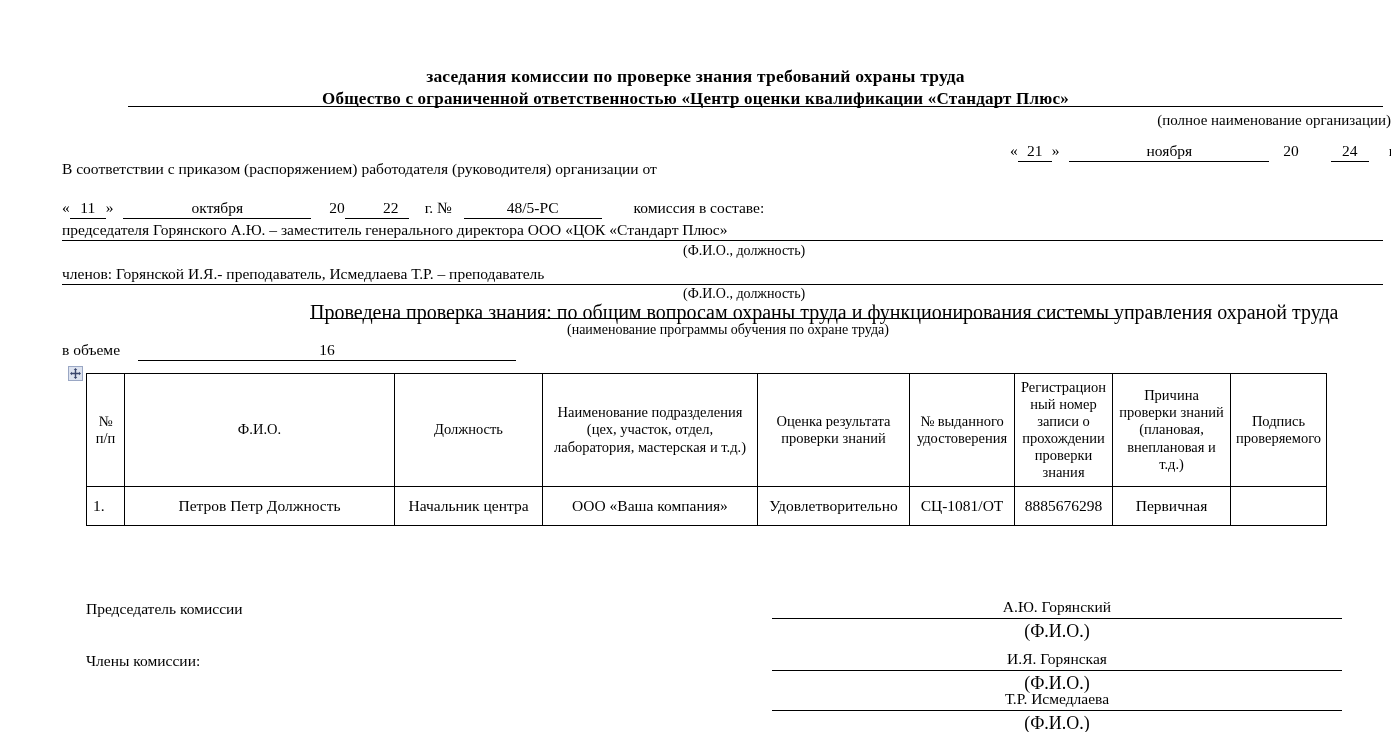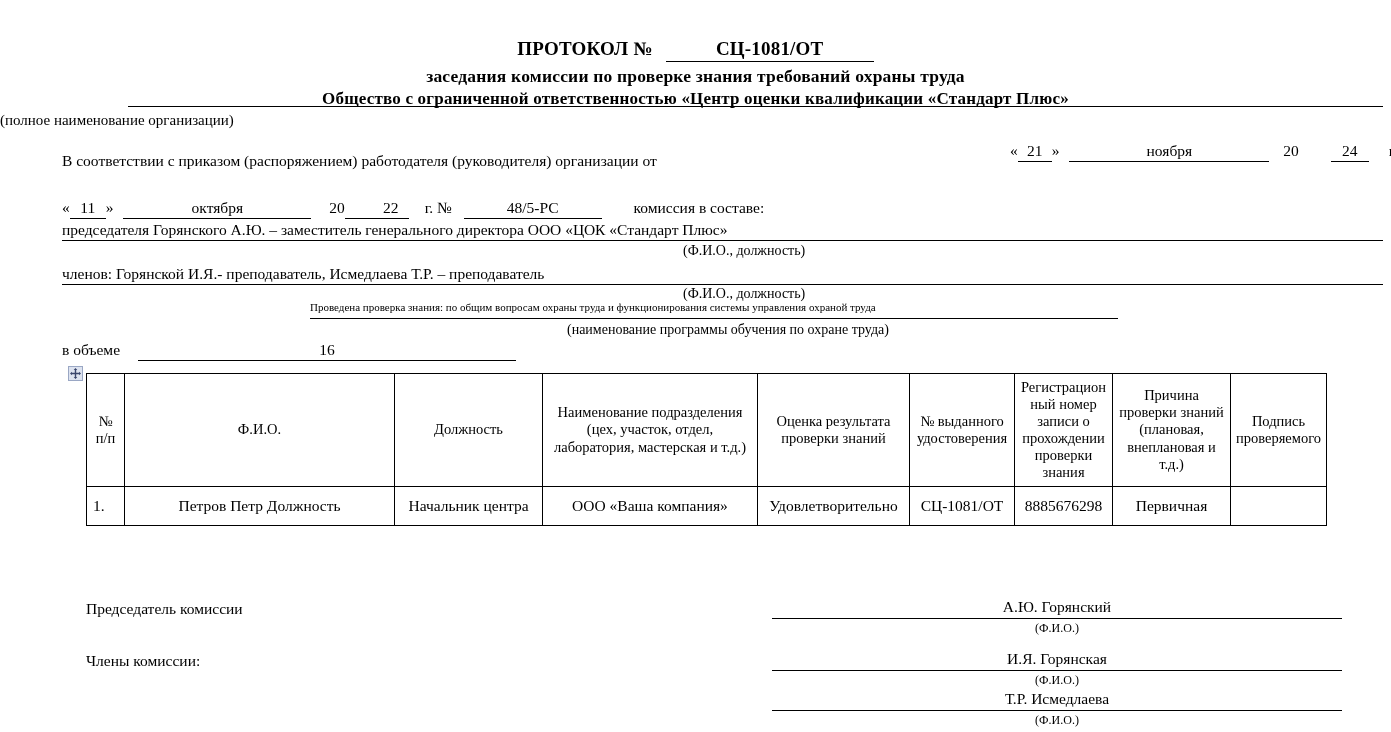--- a/index.html
+++ b/index.html
@@ -30,21 +30,21 @@
     font-weight: bold;
     font-size: 19px;
     letter-spacing: 0.2px;
   }
   .t1 { top: 38px; }
   .t2 { top: 66px; font-size: 17.5px; }
   .t3 { top: 89px; font-size: 17px; }
   .caption {
     position: absolute;
     left: 0; right: 0;
-    text-align: left;
+    text-align: right;
     font-size: 15px;
     font-weight: normal;
   }
   .fill-u {
     border-bottom: 1.4px solid #000;
     display: inline-block;
     text-align: center;
     padding: 0 4px 1px 4px;
   }
   .rule {
@@ -101,68 +101,64 @@
   }
   .sig-name {
     position: absolute;
     text-align: center;
     font-size: 15.5px;
     white-space: nowrap;
   }
   .sig-fio {
     position: absolute;
     text-align: center;
-    font-size: 12px;
+    font-size: 18px;
     white-space: nowrap;
   }
 </style>
 </head>
 <body>
 
 <div class="page">
 
-  <div class="title-row t1">
-    <span>ПРОТОКОЛ №</span>
-    <span class="fill-u" style="min-width:200px;margin-left:8px;">СЦ-1081/ОТ</span>
-  </div>
 
   <div class="title-row t3">Общество с ограниченной ответственностью «Центр оценки квалификации «Стандарт Плюс»</div>
 
   <div class="title-row t2">заседания комиссии по проверке знания требований охраны труда</div>
   <div class="rule" style="left:128px; top:106px; width:1255px;"></div>
 
   <div class="caption" style="top:112px;">(полное наименование организации)</div>
 
   <div class="line" style="left:1010px; top:142px;">
     <span>«</span><span class="fill-u" style="min-width:26px;">21</span><span>»</span>
     <span class="fill-u" style="min-width:192px; margin-left:6px;">ноября</span>
     <span style="margin-left:10px;">20</span><span class="fill-u" style="min-width:30px;margin-left:32px;">24</span>
     <span style="margin-left:16px;">г.</span>
   </div>
 
-  <div class="line" style="left:62px; top:152px;text-align:center;">В соответствии с приказом (распоряжением) работодателя (руководителя) организации от</div>
+  <div class="line" style="left:62px; top:160px;text-align:center;">В соответствии с приказом (распоряжением) работодателя (руководителя) организации от</div>
 
   <div class="line" style="left:62px; top:199px;">
     <span>«</span><span class="fill-u" style="min-width:28px;text-align:center;">11</span><span>»</span>
     <span class="fill-u" style="min-width:180px; margin-left:6px;">октября</span>
     <span style="margin-left:14px;">20</span><span class="fill-u" style="min-width:28px;padding-left:32px;">22</span>
     <span style="margin-left:12px;">г. №</span>
     <span class="fill-u" style="min-width:130px; margin-left:8px;">48/5-РС</span>
     <span style="margin-left:28px;">комиссия в составе:</span>
   </div>
 
   <div class="line" style="left:62px; top:221px;">председателя Горянского А.Ю. – заместитель генерального директора ООО «ЦОК «Стандарт Плюс»</div>
   <div class="rule" style="left:62px; top:240px; width:1321px;"></div>
   <div class="small-cap" style="left:683px; top:243px;">(Ф.И.О., должность)</div>
 
   <div class="line" style="left:62px; top:265px;">членов: Горянской И.Я.- преподаватель, Исмедлаева Т.Р. – преподаватель</div>
   <div class="rule" style="left:62px; top:284px; width:1321px;"></div>
   <div class="small-cap" style="left:683px; top:286px;">(Ф.И.О., должность)</div>
 
-  <div class="line" style="left:310px; top:301px; font-size:11px;">Проведена проверка знания: по общим вопросам охраны труда и функционирования системы управления охраной труда</div>
+  <div class="line" style="left:310px; top:301px; font-size:20px;">Проведена проверка знания: по общим вопросам охраны труда и функционирования системы управления охраной труда</div>
   <div class="rule" style="left:310px; top:318px; width:808px;"></div>
   <div class="small-cap" style="left:567px; top:322px;">(наименование программы обучения по охране труда)</div>
 
   <div class="line" style="left:62px; top:341px;">
     <span>в объеме</span>
     <span class="fill-u" style="min-width:370px; margin-left:14px;">16</span>
   </div>
 
   <div class="movehandle">
     <svg width="13" height="13" viewBox="0 0 13 13" aria-hidden="true">

